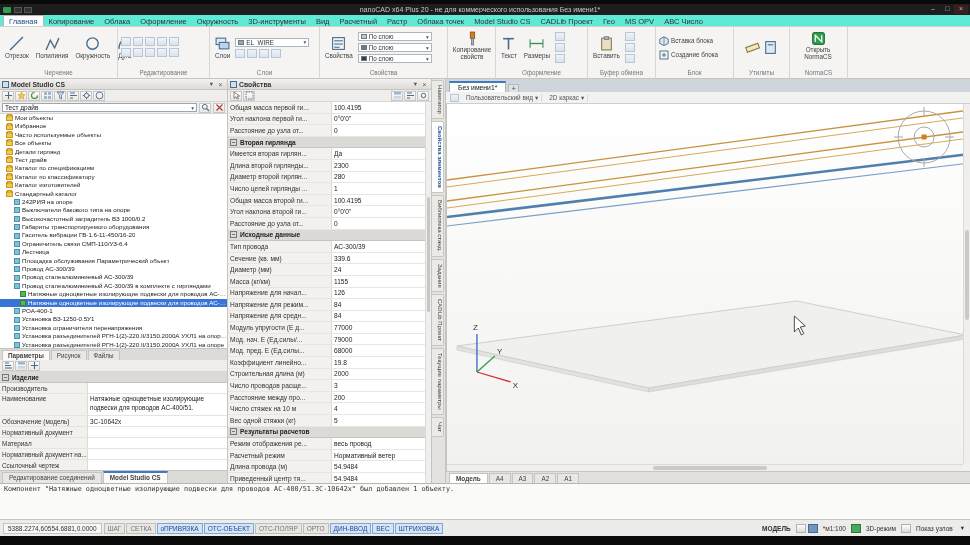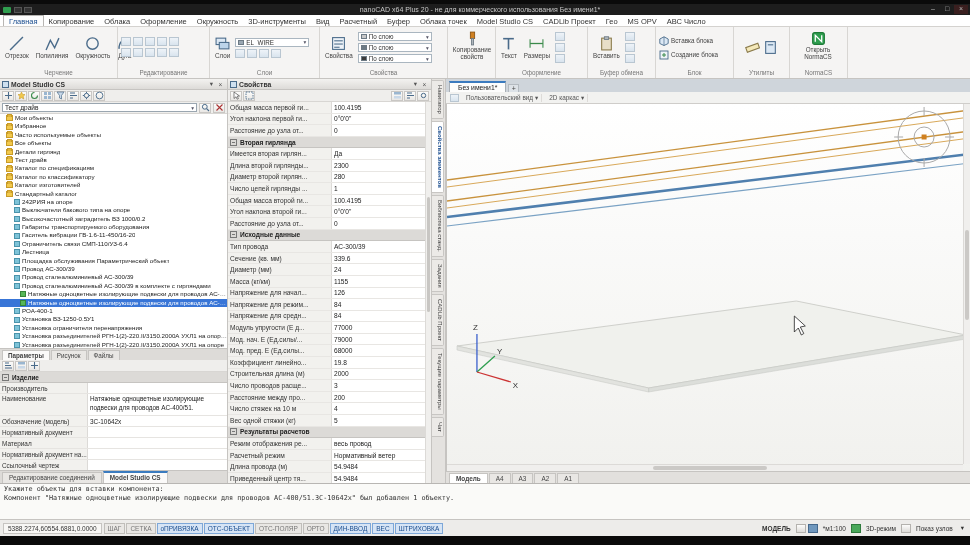--- a/index.html
+++ b/index.html
@@ -11,21 +11,21 @@
   
   .titlebar{height:11px;background:#1d1d1d;color:#c9c9c9;display:flex;align-items:center;font-size:7px;flex:0 0 auto;}
   .tb-logo{width:8px;height:6px;background:#2f9e4f;margin:0 3px 0 3px;border-radius:1px;}
   .qat{width:8px;height:6px;border:1px solid #555;margin-right:2px;background:#333;}
   .title-text{flex:1;text-align:center;white-space:nowrap;overflow:hidden;}
   .win-btns{display:flex;margin-right:2px;}
   .win-btn{width:14px;height:9px;line-height:8px;text-align:center;font-size:7px;color:#bbb;cursor:default;}
   .win-btn.close{background:#3a1f1f;}
 
   
-  .menubar{height:12px;background:#ffffff;border-bottom:1px solid #d4d2cf;display:flex;align-items:stretch;font-size:7.5px;color:#333;padding-left:3px;flex:0 0 auto;}
+  .menubar{height:12px;background:#5eead4;border-bottom:1px solid #d4d2cf;display:flex;align-items:stretch;font-size:7.5px;color:#333;padding-left:3px;flex:0 0 auto;}
   .menu-item{padding:1px 5px 0 5px;display:flex;align-items:center;white-space:nowrap;}
   .menu-item.active{background:#fdfdfd;border:1px solid #b8b6b3;border-bottom:none;color:#1a4d8f;}
 
   
   .ribbon{height:52px;background:#f5f4f3;border-bottom:1px solid #c6c4c1;display:flex;flex:0 0 auto;overflow:hidden;}
   .rgroup{border-right:1px solid #d8d6d3;display:flex;flex-direction:column;flex:0 0 auto;}
   .rbody{flex:1;display:flex;align-items:center;padding:2px 3px;gap:3px;min-height:0;}
   .rlabel{height:10px;font-size:6.3px;color:#777;text-align:center;line-height:10px;white-space:nowrap;overflow:hidden;}
   .rbtn{display:flex;flex-direction:column;align-items:center;justify-content:center;font-size:6.3px;color:#444;gap:1px;padding:0 2px;white-space:nowrap;}
   .rbtn.tall{height:100%;justify-content:flex-start;padding-top:2px;width:42px;white-space:normal;text-align:center;line-height:1.1;}
@@ -174,21 +174,21 @@
         <div class="menu-item">Оформление</div>
 
         <div class="menu-item">Окружность</div>
 
         <div class="menu-item">3D-инструменты</div>
 
         <div class="menu-item">Вид</div>
 
         <div class="menu-item">Расчетный</div>
 
-        <div class="menu-item">Буфер</div>
+        <div class="menu-item">Растр</div>
 
         <div class="menu-item">Облака точек</div>
 
         <div class="menu-item">Model Studio CS</div>
 
         <div class="menu-item">CADLib Проект</div>
 
         <div class="menu-item">Гео</div>
 
         <div class="menu-item">MS OPV</div>
@@ -1024,21 +1024,20 @@
             <span class="mtab">А3</span>
             <span class="mtab">А2</span>
             <span class="mtab">А1</span>
           </div>
       </div>
     </div>
 
     <div class="cmdline">
       <div class="cmd-history">
 
-      <div class="cmd-row">Укажите объекты для вставки компонента:</div>
           <div class="cmd-row">Компонент "Натяжные одноцветные изолирующие подвески для проводов АС-400/51.3С-10642х" был добавлен 1 объекту.</div>
         </div>
     </div>
 
     <div class="statusbar">
       <span class="sb-coords">5388.2274,60554.6881,0.0000</span>
       <span class="sb-toggles">
 
       <span class="sb-toggle">ШАГ</span>
           <span class="sb-toggle">СЕТКА</span>

